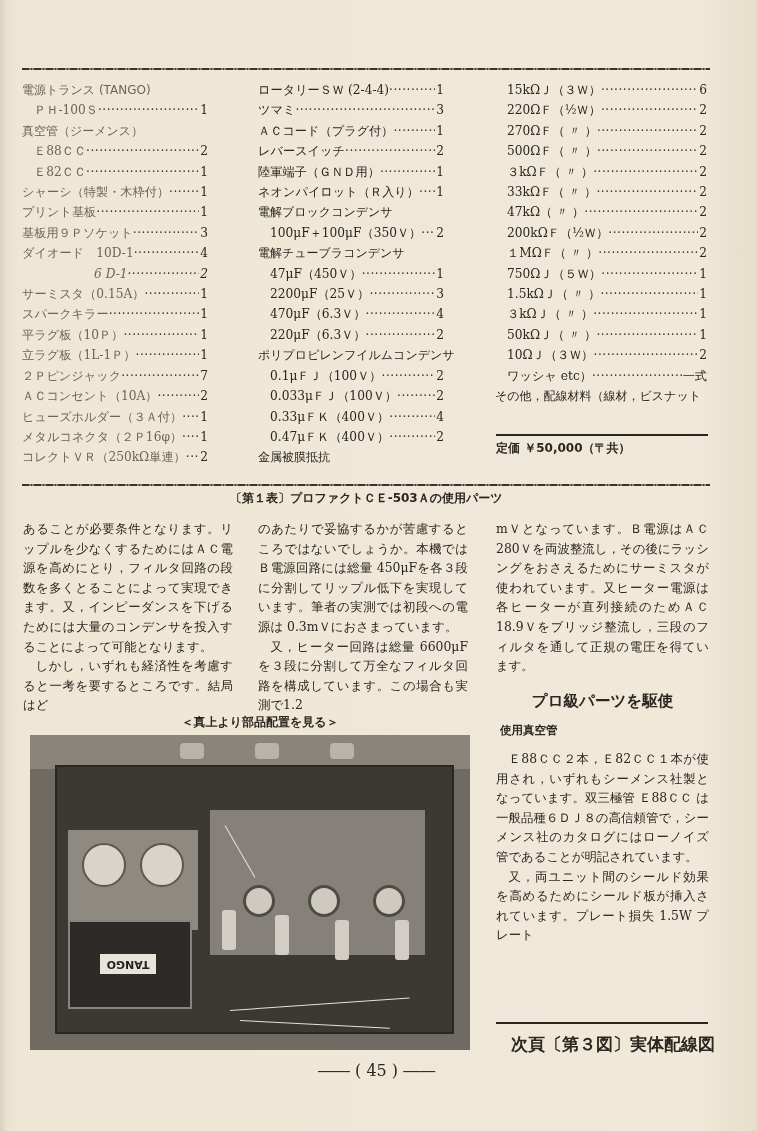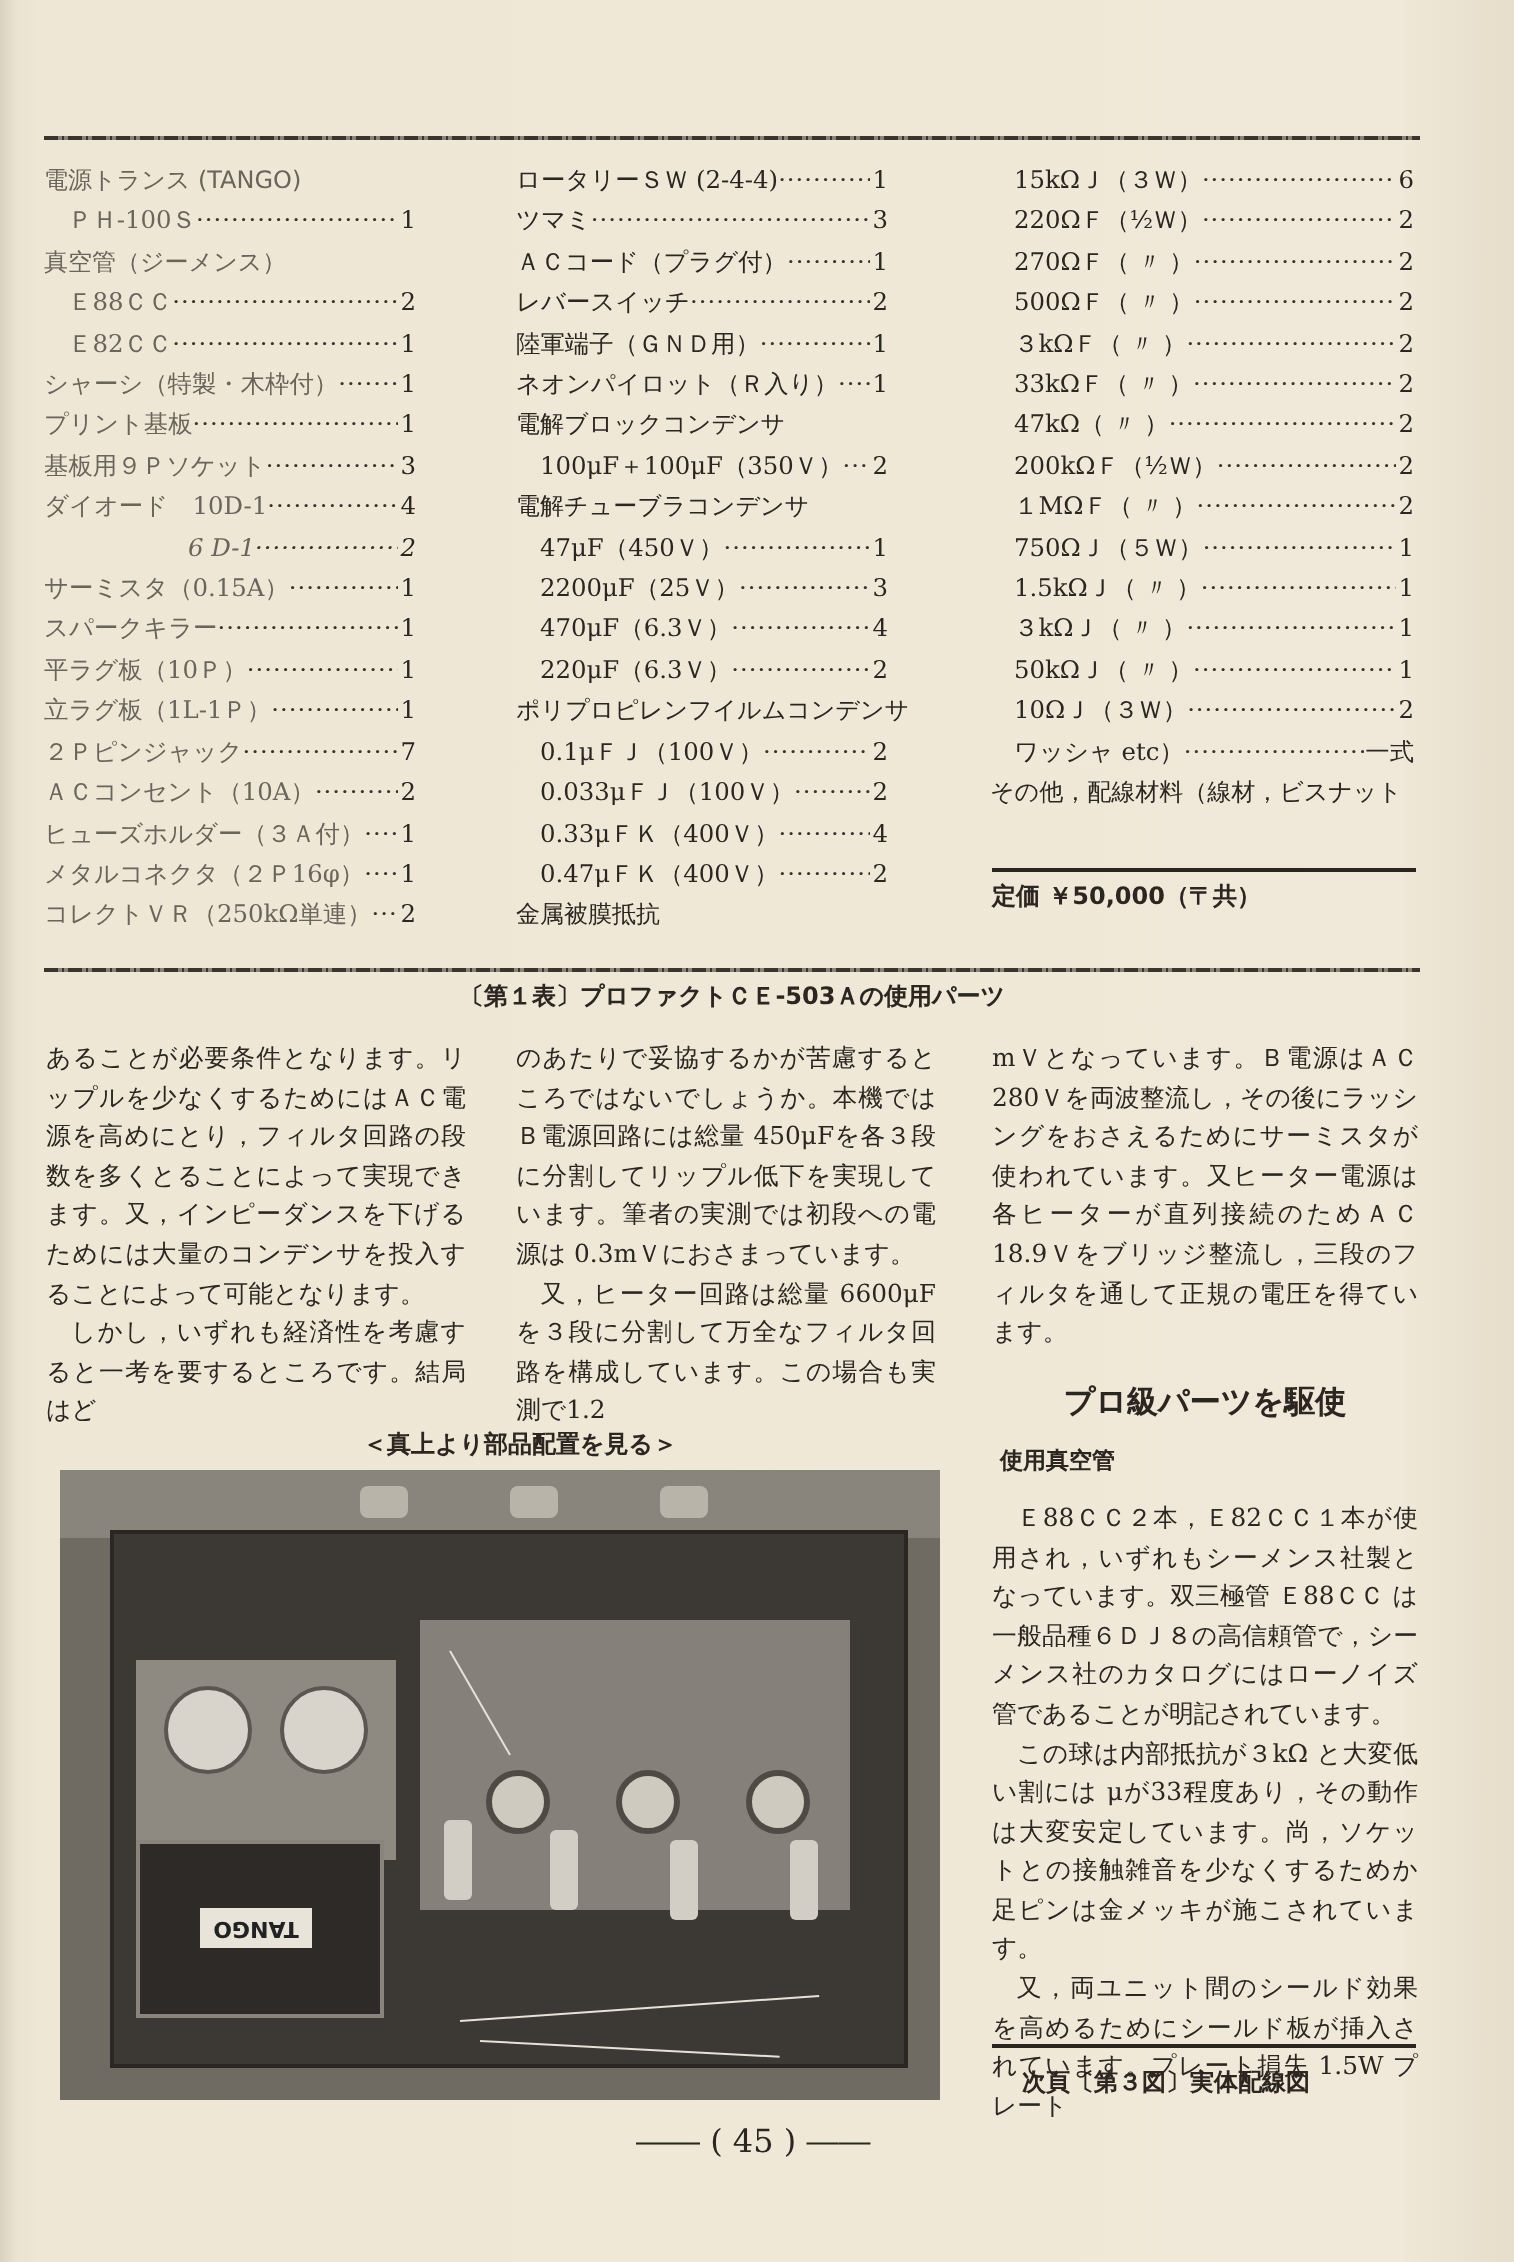--- a/index.html
+++ b/index.html
@@ -49,21 +49,21 @@
   .photo .knob { position: absolute; top: 8px; width: 24px; height: 16px; border-radius: 4px; background: #b9b4aa; }
   .photo .plate { position: absolute; left: 38px; top: 95px; width: 130px; height: 100px; background: #8f8a81; }
   .photo .can { position: absolute; width: 40px; height: 40px; border-radius: 50%; background: #d8d4cc; border: 2px solid #5a5650; }
   .photo .transformer { position: absolute; left: 38px; top: 185px; width: 120px; height: 85px; background: #2d2a27; border: 2px solid #8a857c; }
   .photo .label { position: absolute; left: 30px; top: 32px; width: 56px; height: 20px; background: #e8e4da; color: #222; font-family: "DejaVu Sans", sans-serif; font-weight: bold; font-size: 11px; text-align: center; line-height: 20px; transform: rotate(180deg); }
   .photo .pcb { position: absolute; left: 180px; top: 75px; width: 215px; height: 145px; background: #85807a; }
   .photo .tube { position: absolute; width: 26px; height: 26px; border-radius: 50%; background: #cfcac0; border: 3px solid #4e4a44; }
   .photo .cap { position: absolute; width: 14px; height: 40px; background: #d3cec5; border-radius: 3px; }
   .photo .wire { position: absolute; height: 1px; background: #e6e2da; transform-origin: left center; }
   .bottom-rule { position: absolute; left: 496px; top: 1022px; width: 212px; height: 2px; background: #2a251f; }
-  .next-page { position: absolute; left: 511px; top: 1033px; font-family: "DejaVu Sans", sans-serif; font-weight: bold; font-size: 12px; }
+  .next-page { position: absolute; left: 511px; top: 1033px; font-family: "DejaVu Sans", sans-serif; font-weight: bold; font-size: 17px; }
   .page-number { position: absolute; left: 318px; top: 1061px; font-size: 16px; }
 </style>
 </head>
 <body>
 
 <div class="page">
 
   <div class="rule-dashed" style="left:22px; top:68px; width:688px;"></div>
 
   <div class="parts-col col1" id="pc0">
@@ -343,21 +343,20 @@
   <div class="body-col bc2">
     <p>のあたりで妥協するかが苦慮するところではないでしょうか。本機ではＢ電源回路には総量 450μFを各３段に分割してリップル低下を実現しています。筆者の実測では初段への電源は 0.3mＶにおさまっています。</p>
     <p class="indent">又，ヒーター回路は総量 6600μF を３段に分割して万全なフィルタ回路を構成しています。この場合も実測で1.2</p>
   </div>
 
   <div class="body-col bc3">
     <p>mＶとなっています。Ｂ電源はＡＣ280Ｖを両波整流し，その後にラッシングをおさえるためにサーミスタが使われています。又ヒーター電源は各ヒーターが直列接続のためＡＣ18.9Ｖをブリッジ整流し，三段のフィルタを通して正規の電圧を得ています。</p>
     <div class="section-title">プロ級パーツを駆使</div>
     <div class="sub-title">使用真空管</div>
     <p class="indent">Ｅ88ＣＣ２本，Ｅ82ＣＣ１本が使用され，いずれもシーメンス社製となっています。双三極管 Ｅ88ＣＣ は一般品種６ＤＪ８の高信頼管で，シーメンス社のカタログにはローノイズ管であることが明記されています。</p>
-    <p class="indent">この球は内部抵抗が３kΩ と大変低い割には μが33程度あり，その動作は大変安定しています。尚，ソケットとの接触雑音を少なくするためか足ピンは金メッキが施こされています。</p>
     <p class="indent">又，両ユニット間のシールド効果を高めるためにシールド板が挿入されています。プレート損失 1.5W プレート</p>
   </div>
 
   <div class="bottom-rule"></div>
   <div class="next-page">次頁〔第３図〕実体配線図</div>
 
   <div class="photo-caption">＜真上より部品配置を見る＞</div>
   <div class="photo">
     <div class="top-strip">
       <div class="knob" style="left:150px"></div>

